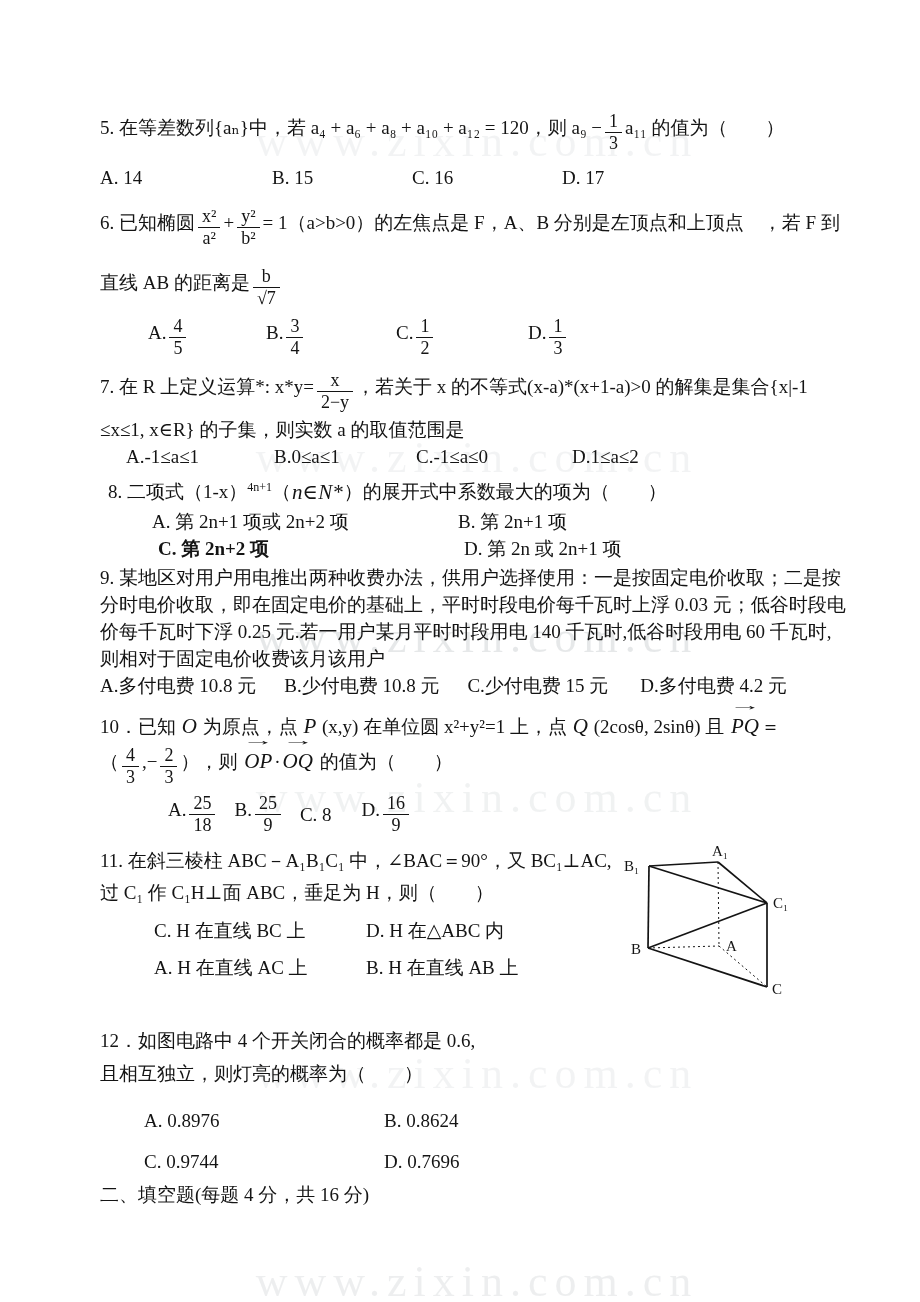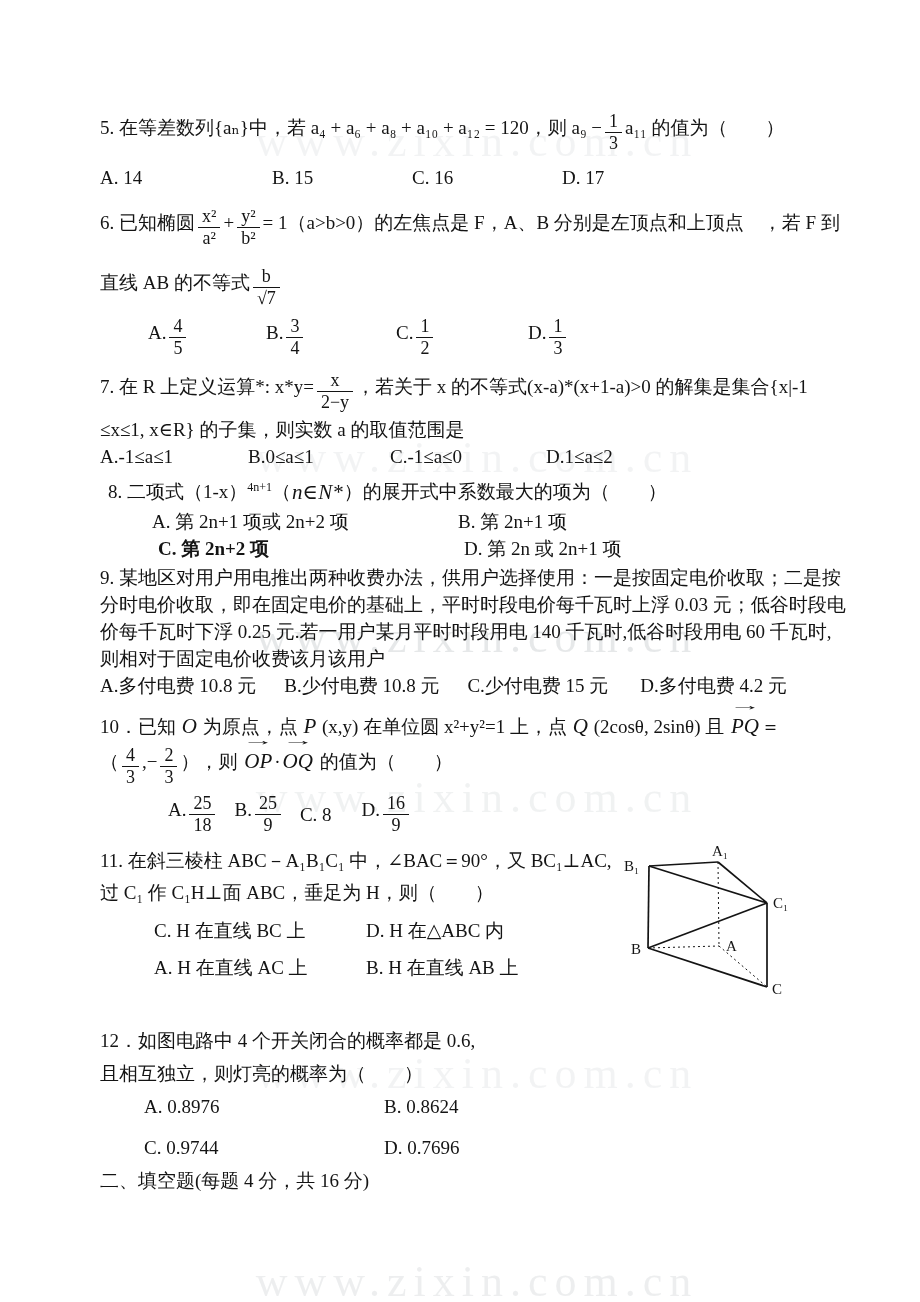--- a/index.html
+++ b/index.html
@@ -46,36 +46,36 @@
       <span style="width:172px;">A. 14</span>
       <span style="width:140px;">B. 15</span>
       <span style="width:150px;">C. 16</span>
       <span>D. 17</span>
     </div>
 
     <p class="line" style="margin-bottom:18px;">
       <span>6. 已知椭圆</span><span class="frac it"><span class="num">x²</span><span class="den">a²</span></span><span>+</span><span class="frac it"><span class="num">y²</span><span class="den">b²</span></span><span>= 1</span><span>（a&gt;b&gt;0）的左焦点是 F，A、B 分别是左顶点和上顶点　，若 F 到</span>
     </p>
     <p class="line" style="margin-bottom:8px;">
-      <span>直线 AB 的不等式</span><span class="frac it"><span class="num">b</span><span class="den">√7</span></span>
+      <span>直线 AB 的距离是</span><span class="frac it"><span class="num">b</span><span class="den">√7</span></span>
     </p>
     <div class="optrow" style="padding-left:48px;margin-bottom:12px;">
       <span style="width:118px;"><span>A.</span><span class="frac"><span class="num">4</span><span class="den">5</span></span></span>
       <span style="width:130px;"><span>B.</span><span class="frac"><span class="num">3</span><span class="den">4</span></span></span>
       <span style="width:132px;"><span>C.</span><span class="frac"><span class="num">1</span><span class="den">2</span></span></span>
       <span><span>D.</span><span class="frac"><span class="num">1</span><span class="den">3</span></span></span>
     </div>
 
     <p class="line" style="margin-bottom:4px;">
       <span>7. 在 R 上定义运算*: x*y=</span><span class="frac it"><span class="num">x</span><span class="den">2−y</span></span><span>，若关于 x 的不等式(x-a)*(x+1-a)&gt;0 的解集是集合{x|-1</span>
     </p>
     <p class="line">
       <span>≤x≤1, x∈R}  的子集，则实数 a 的取值范围是</span>
     </p>
-    <div class="optrow" style="margin-bottom:4px;">
+    <div class="optrow" style="margin-bottom:4px;margin-left:26px;">
       <span style="width:148px;">A.-1≤a≤1</span>
       <span style="width:142px;">B.0≤a≤1</span>
       <span style="width:156px;">C.-1≤a≤0</span>
       <span>D.1≤a≤2</span>
     </div>
 
     <p class="line" style="padding-left:8px;margin-bottom:2px;">
       <span>8. 二项式（1-x）</span><sup class="e">4n+1</sup><span>（</span><span class="it bigvar">n∈N*</span><span>）的展开式中系数最大的项为（　　）</span>
     </p>
     <div class="grid2">
@@ -117,21 +117,21 @@
       <span style="width:212px;padding-left:54px;">C. H 在直线 BC 上</span>
       <span>D. H 在△ABC 内</span>
     </div>
     <div class="grid2" style="margin-top:10px;">
       <span style="width:212px;padding-left:54px;">A. H 在直线 AC 上</span>
       <span>B. H 在直线 AB 上</span>
     </div>
 
     <p class="line" style="margin-top:46px;"><span>12．如图电路中 4 个开关闭合的概率都是 0.6,</span></p>
     <p class="line" style="margin-top:6px;"><span>且相互独立，则灯亮的概率为（　　）</span></p>
-    <div class="grid2" style="margin-top:6px;">
+    <div class="grid2" style="margin-top:20px;">
       <span style="width:240px;padding-left:44px;">A. 0.8976</span>
       <span>B. 0.8624</span>
     </div>
     <div class="grid2" style="margin-top:14px;">
       <span style="width:240px;padding-left:44px;">C. 0.9744</span>
       <span>D. 0.7696</span>
     </div>
 
     <p class="line" style="margin-top:6px;"><span>二、填空题(每题 4 分，共 16 分)</span></p>
 

